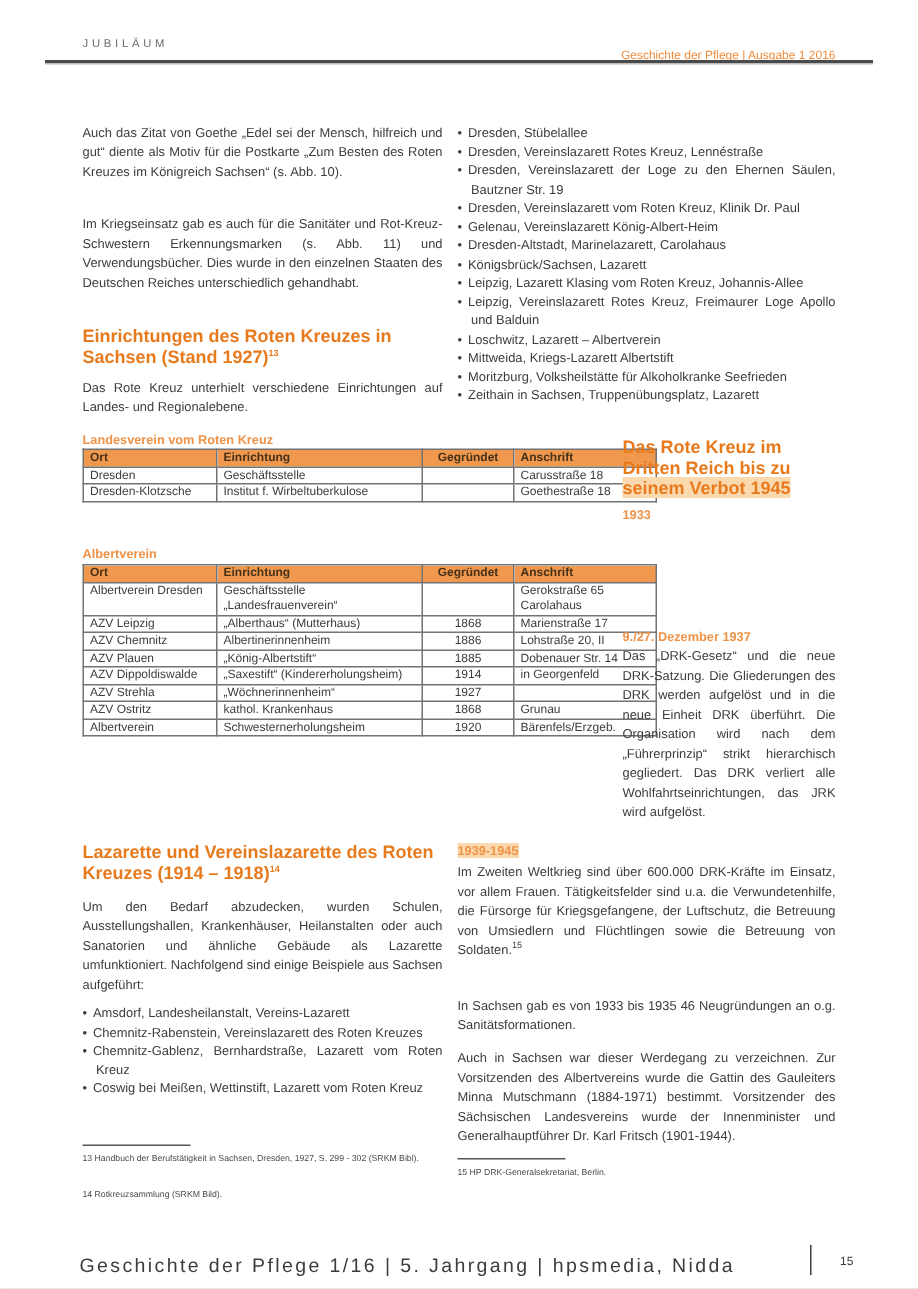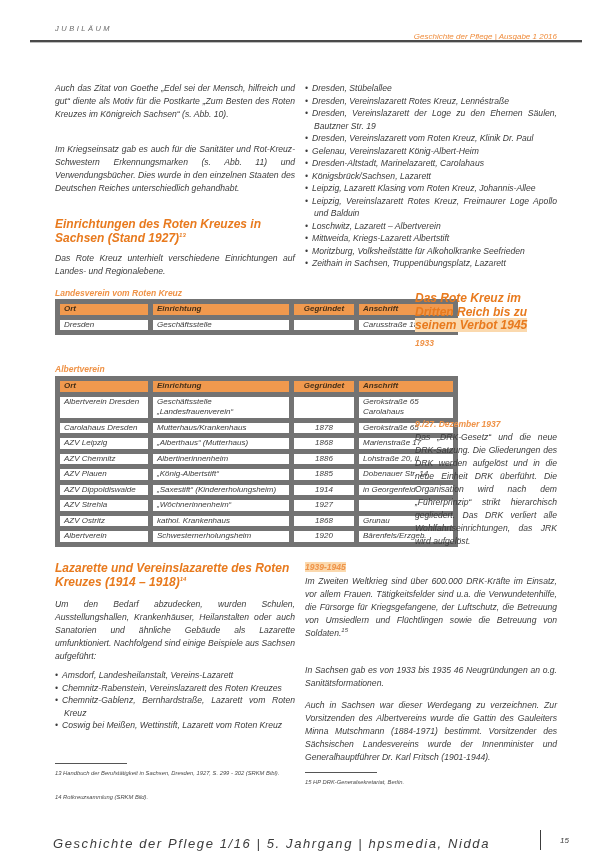--- a/index.html
+++ b/index.html
@@ -1,18 +1,18 @@
 <!DOCTYPE html>
 <html><head>
 <meta charset="utf-8">
 <style>
   html,body{margin:0;padding:0;background:#e9e9e9;}
   .page{position:relative;width:612px;height:859px;background:#ffffff;margin:0 auto;
         font-family:"Liberation Sans", sans-serif;color:#3c3c3c;overflow:hidden;
-        box-shadow:0 0 4px rgba(0,0,0,.25);font-style:italic;}
+        box-shadow:0 0 4px rgba(0,0,0,.25);}
   .abs{position:absolute;}
   
   .hdr-left{left:55px;top:24px;font-size:7.5px;letter-spacing:2.5px;color:#6b6b6b;text-transform:uppercase;}
   .hdr-right{right:55px;top:32px;font-size:8px;color:#ef8c3c;}
   .hdr-rule{left:30px;top:40px;width:552px;height:0;border-top:2px solid #4a4a4a;border-bottom:1px solid #bdbdbd;}
   
   .para{font-size:8.6px;line-height:13px;text-align:justify;color:#3c3c3c;}
   .h-orange{color:#e87a1e;font-size:12px;line-height:13.5px;font-weight:bold;}
   .sub-orange{color:#ef9348;font-size:8.5px;font-weight:bold;}
   .hl{background:#fbd9ae;}
@@ -20,21 +20,21 @@
   
   .col-l{left:55px;width:240px;}
   .col-r{left:305px;width:252px;}
   .col-n{left:415px;width:142px;}
   
   ul.blist{margin:0;padding:0;list-style:none;font-size:8.6px;line-height:12.5px;}
   ul.blist li{padding-left:9px;text-indent:-9px;text-align:justify;}
   ul.blist li::before{content:"\2022";margin-right:4px;}
   
   table.rk{border-collapse:collapse;table-layout:fixed;width:350px;font-size:8px;line-height:10.5px;}
-  table.rk th,table.rk td{border:5px solid #737373;padding:0 4px;vertical-align:top;text-align:left;overflow:hidden;}
+  table.rk th,table.rk td{border:1px solid #737373;padding:0 4px;vertical-align:top;text-align:left;overflow:hidden;}
   table.rk th{background:#f0994e;color:#463018;font-weight:bold;}
   table.rk th:nth-child(1),table.rk td:nth-child(1){width:80px;}
   table.rk th:nth-child(2),table.rk td:nth-child(2){width:128px;}
   table.rk th:nth-child(3),table.rk td:nth-child(3){width:52px;text-align:center;}
   table.rk th:nth-child(4),table.rk td:nth-child(4){width:86px;}
   
   .fn-rule{width:72px;height:0;border-top:1px solid #555;}
   .fn{font-size:5.8px;line-height:8px;color:#4a4a4a;text-align:justify;}
   
   .footer-text{right:122px;top:836px;font-size:13px;letter-spacing:1.6px;color:#3c3c3c;}
@@ -68,45 +68,45 @@
           <th>Anschrift</th>
         </tr>
       </thead>
       <tbody>
         <tr>
           <td>Dresden</td>
           <td>Geschäftsstelle</td>
           <td></td>
           <td>Carusstraße 18</td>
         </tr>
+        <tr>
+          <td>Dresden-Klotzsche</td>
+          <td>Institut f. Wirbeltuberkulose</td>
+          <td></td>
+          <td>Goethestraße 18</td>
+        </tr>
       </tbody>
     </table>
 
   <div class="abs sub-orange" style="left:55px;top:364px;">Albertverein</div>
   <table class="rk abs" style="left:55px;top:376px;">
       <thead>
         <tr>
           <th>Ort</th>
           <th>Einrichtung</th>
           <th>Gegründet</th>
           <th>Anschrift</th>
         </tr>
       </thead>
       <tbody>
         <tr>
           <td>Albertverein Dresden</td>
           <td>Geschäftsstelle „Landesfrauenverein“</td>
           <td></td>
           <td>Gerokstraße 65 Carolahaus</td>
-        </tr>
-        <tr>
-          <td>Carolahaus Dresden</td>
-          <td>Mutterhaus/Krankenhaus</td>
-          <td>1878</td>
-          <td>Gerokstraße 65</td>
         </tr>
         <tr>
           <td>AZV Leipzig</td>
           <td>„Alberthaus“ (Mutterhaus)</td>
           <td>1868</td>
           <td>Marienstraße 17</td>
         </tr>
         <tr>
           <td>AZV Chemnitz</td>
           <td>Albertinerinnenheim</td>

